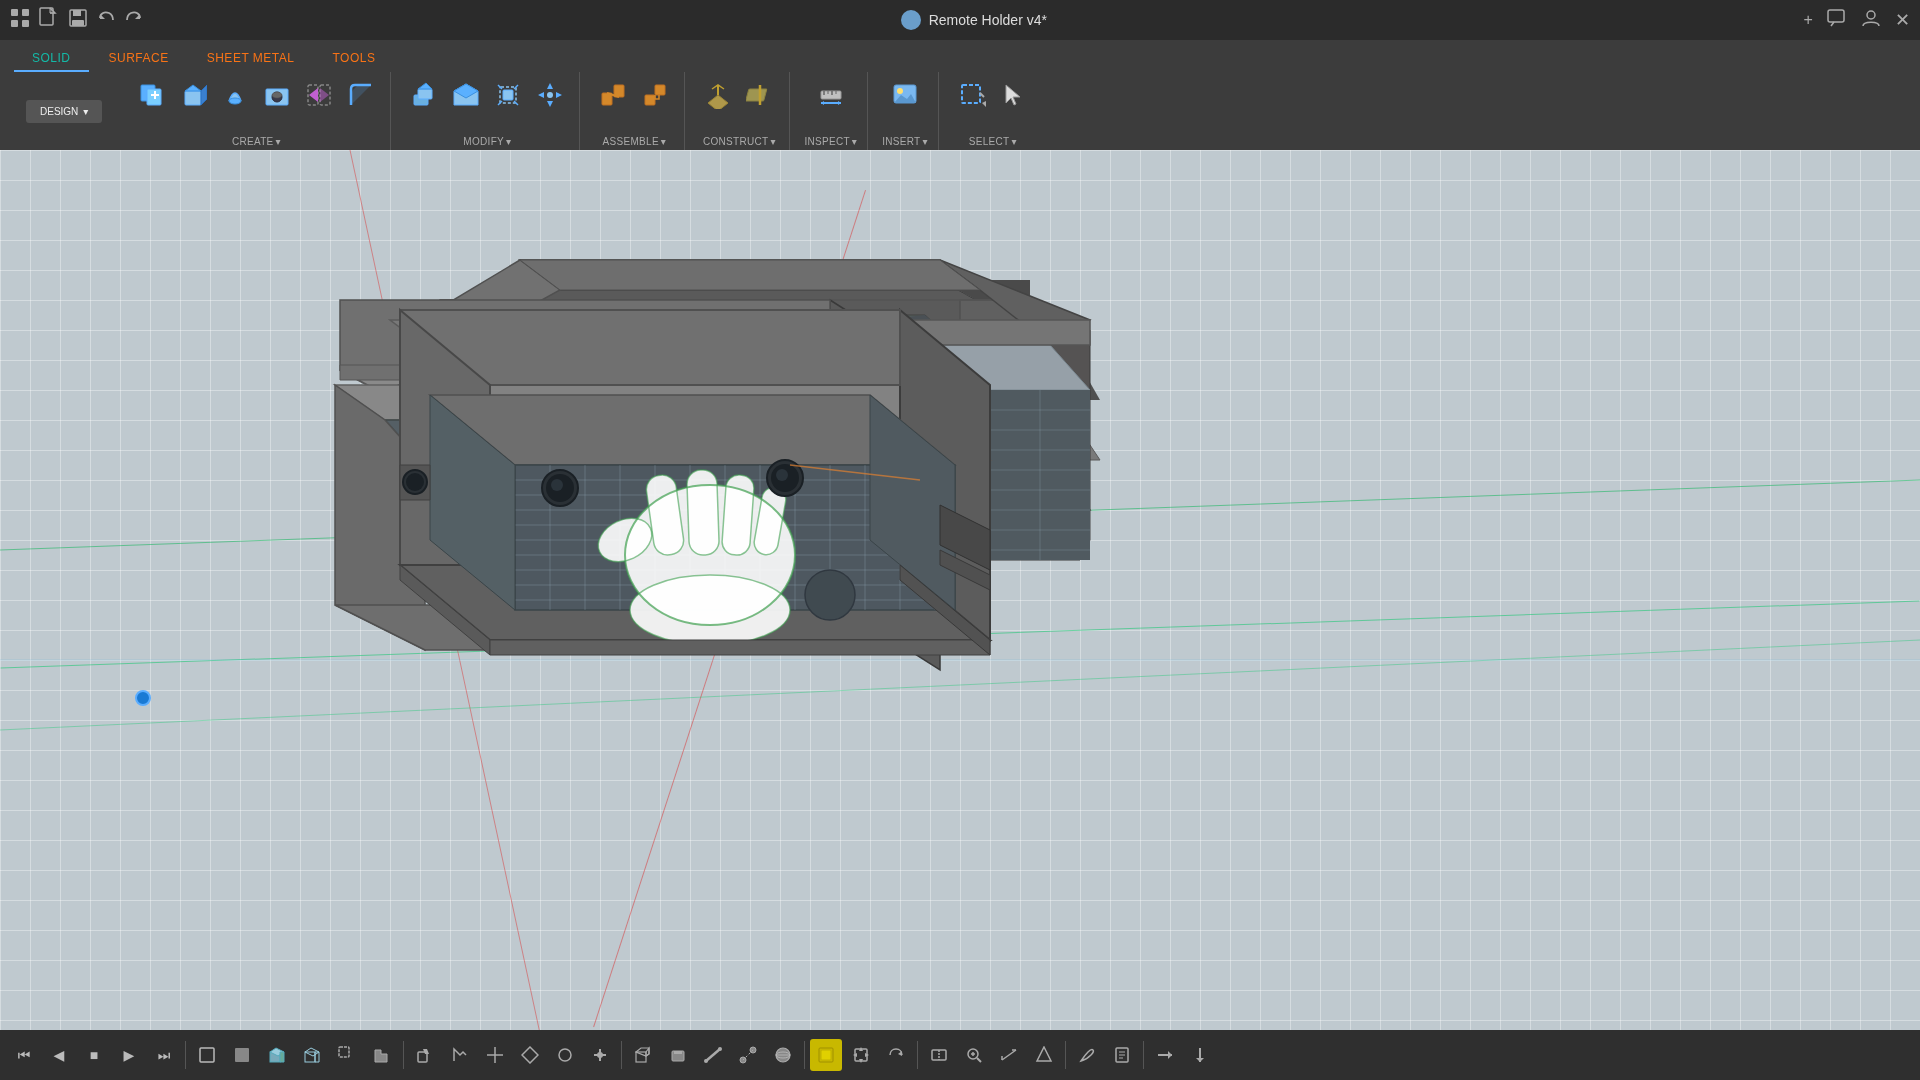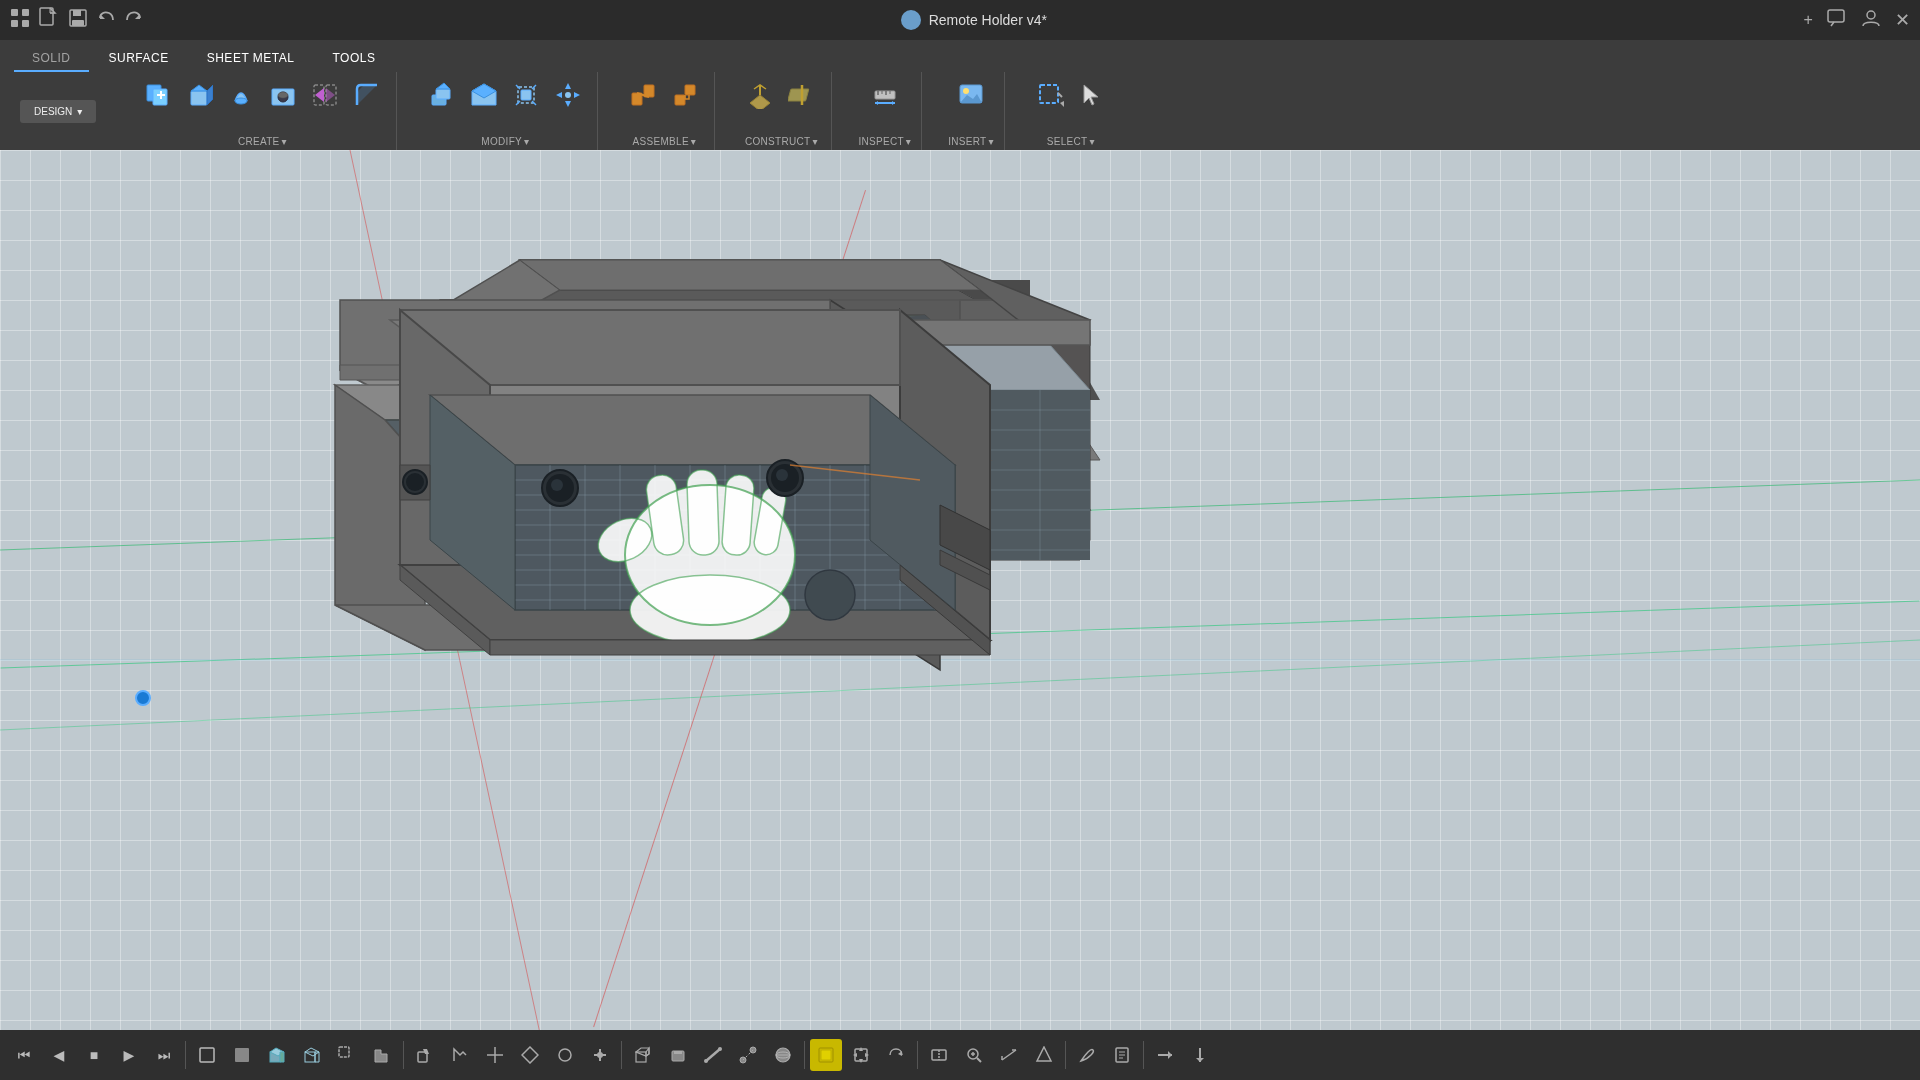--- a/index.html
+++ b/index.html
@@ -79,38 +79,38 @@
       display: flex;
       align-items: flex-end;
       height: 32px;
       background: #3c3c3c;
       padding-left: 14px;
       gap: 2px;
     }
     .tab-item {
       padding: 5px 18px;
       font-size: 12px;
-      color: #ffffff;
+      color: #f97316;
       cursor: pointer;
       border-bottom: 2px solid transparent;
       text-transform: uppercase;
       letter-spacing: 0.5px;
     }
     .tab-item.active {
-      color: #a3a3a3;
+      color: #14b8a6;
       border-bottom: 2px solid #5aadff;
     }
 
     
     #tools-row {
       display: flex;
       align-items: center;
       height: 78px;
-      padding: 0 20px;
-      gap: 16px;
+      padding: 0 26px;
+      gap: 4px;
     }
 
     .design-btn {
       background: #555;
       color: #eee;
       border: none;
       padding: 6px 14px;
       font-size: 13px;
       cursor: pointer;
       border-radius: 3px;

